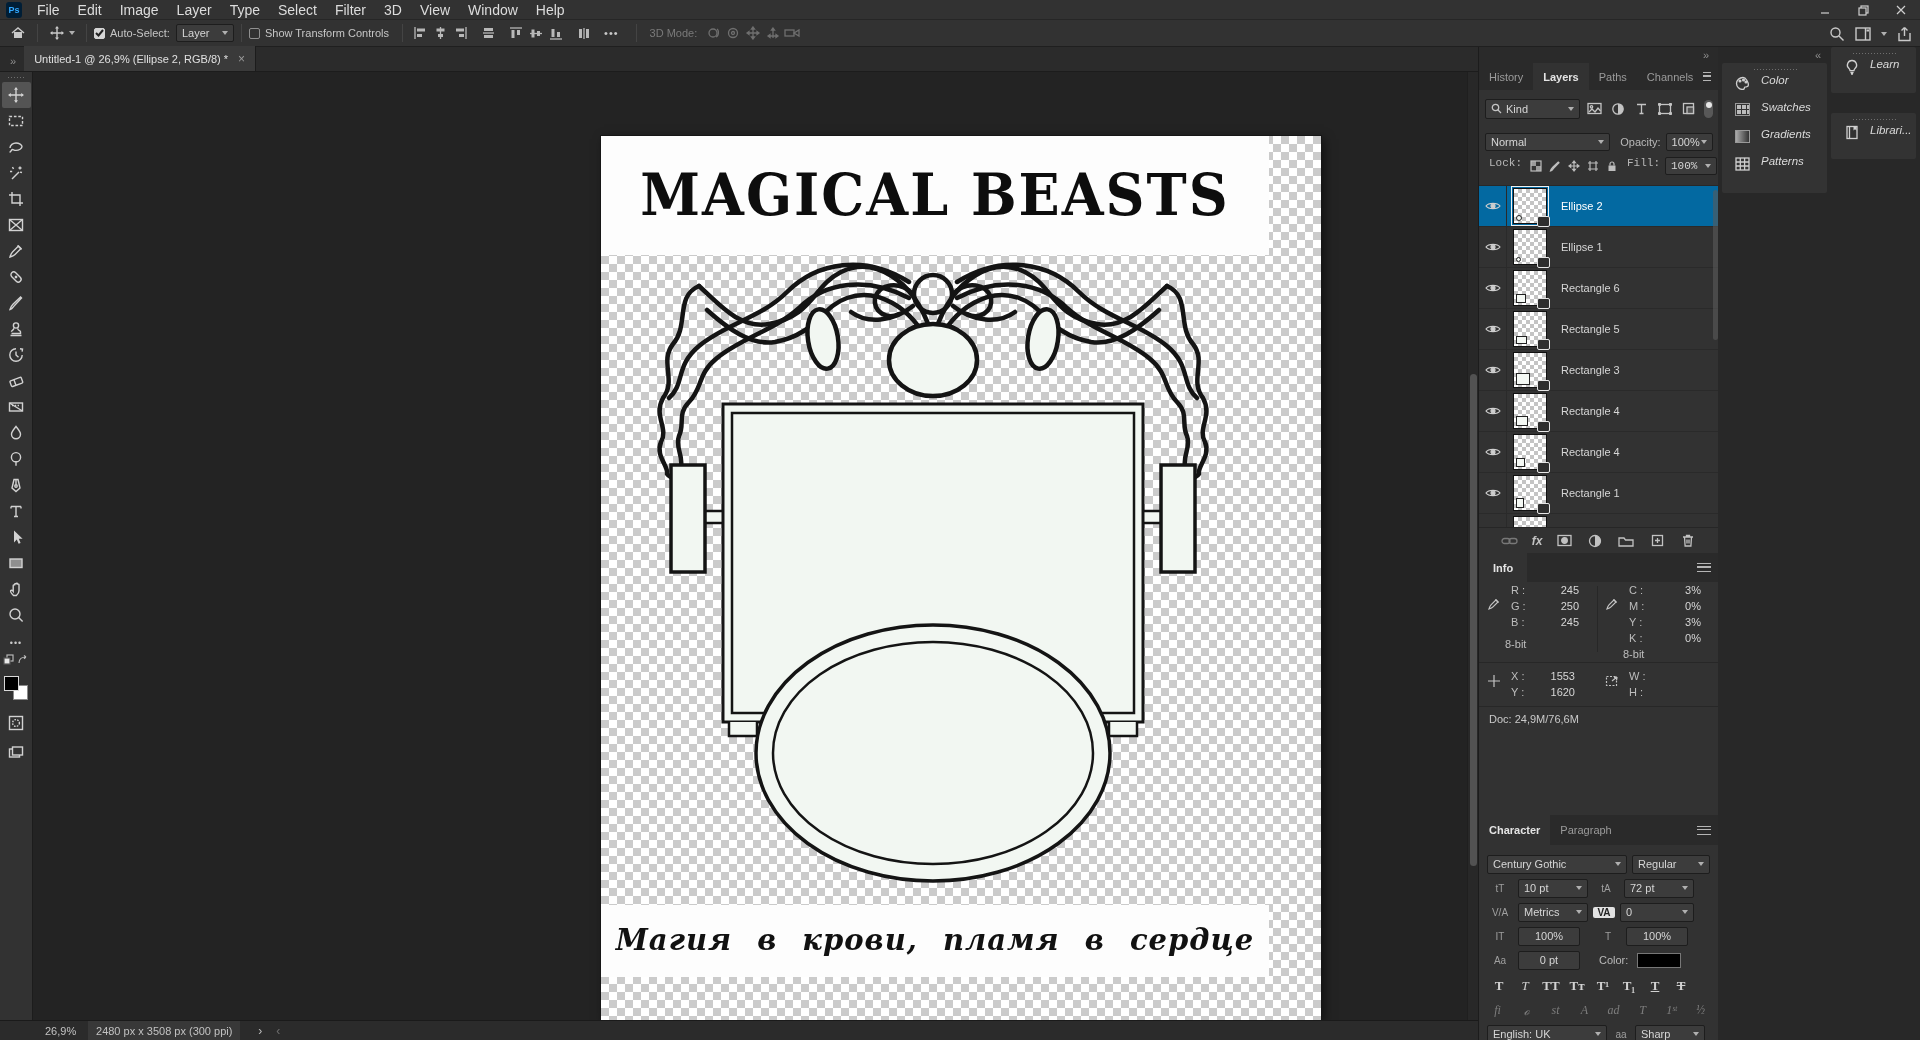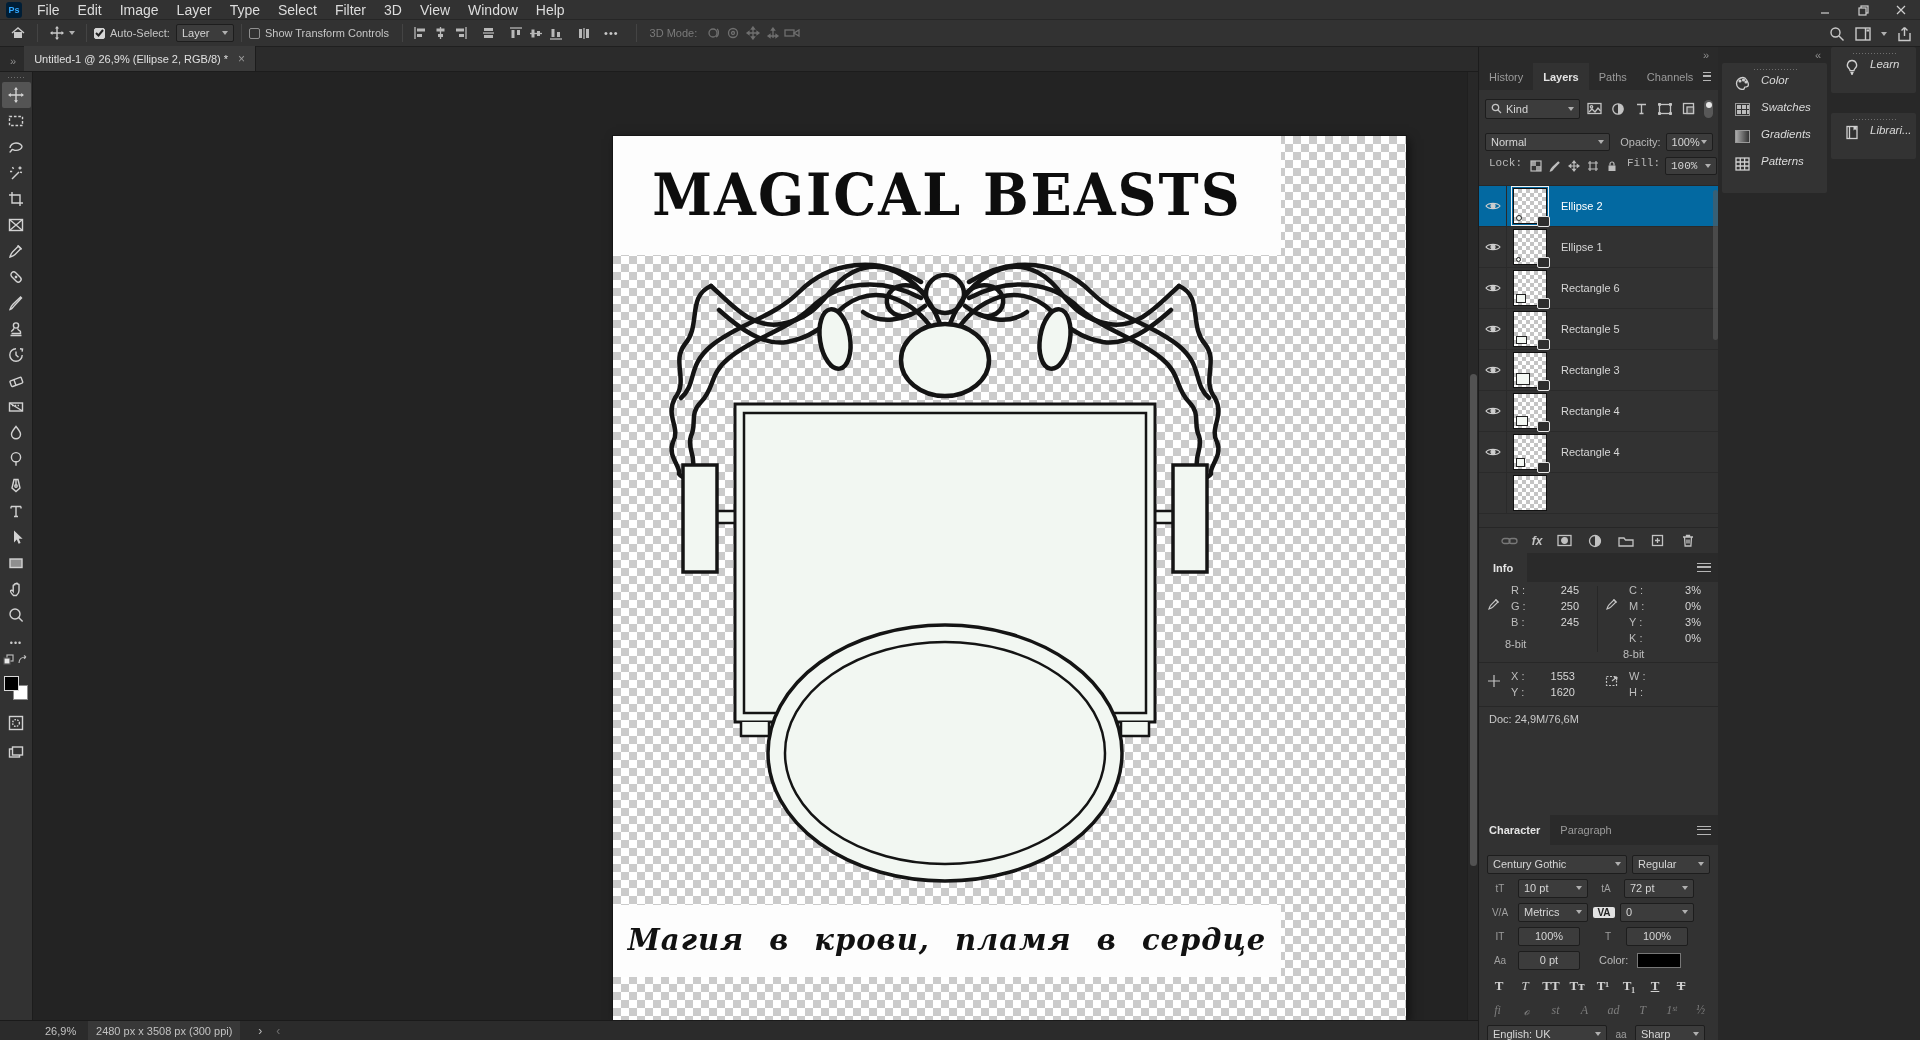--- a/index.html
+++ b/index.html
@@ -58,21 +58,21 @@
   .fgbg{position:relative;width:24px;height:24px;margin:8px auto 0 auto;}
   .fg{position:absolute;left:0;top:0;width:15px;height:15px;background:#000;border:1.5px solid #d8d8d8;}
   .bg{position:absolute;right:0;bottom:0;width:15px;height:15px;background:#fff;border:1.5px solid #8a8a8a;}
   .swapmini{width:26px;height:14px;margin:6px auto 0 auto;display:flex;justify-content:space-between;}
   .swapmini svg{stroke:#b8b8b8;fill:none;stroke-width:1.2;}
 
   
   .canvas-area{position:absolute;left:33px;top:72px;width:1445px;height:948px;background:#232323;overflow:hidden;}
   .vscroll{position:absolute;right:0;top:0;width:11px;height:948px;background:#282828;border-left:1px solid #1f1f1f;}
   .vthumb{position:absolute;left:2px;width:7px;border-radius:4px;background:#525252;}
-  .doc{position:absolute;left:580px;top:64px;width:793px;height:884px;
+  .doc{position:absolute;left:568px;top:64px;width:720px;height:884px;
        background-color:#fff;
        background-image:linear-gradient(45deg,#cbcbcb 25%,transparent 25%,transparent 75%,#cbcbcb 75%),
                         linear-gradient(45deg,#cbcbcb 25%,transparent 25%,transparent 75%,#cbcbcb 75%);
        background-position:0 0,8px 8px;background-size:16px 16px;
        box-shadow:0 0 0 1px #161616, 3px 3px 10px rgba(0,0,0,.55);}
   .band{position:absolute;left:0;width:668px;background:#fdfdfd;}
   .band.top{top:0;height:119px;}
   .band.bottom{top:769px;height:72px;}
   .doc-title{width:100%;text-align:center;line-height:116px;font-family:"DejaVu Serif",serif;
              font-weight:bold;font-size:54px;letter-spacing:2px;color:#0d0d0d;transform:scaleY(1.08);}
@@ -762,20 +762,35 @@
               <circle cx="8" cy="6" r="2" fill="#cfcfcf"></circle>
             </svg>
           </div>
         <div class="thumbwrap">
             <div class="thumb">
               <div class="shard" style="width:9px;height:9px"></div>
               <div class="badge"></div>
             </div>
           </div>
         <span class="lname">Rectangle 4</span>
+      </div>
+      <div class="lrow">
+        <div class="eyecell">
+            <svg width="16" height="12">
+              <path d="M1 6c2.5-3.6 11.5-3.6 14 0-2.5 3.6-11.5 3.6-14 0z"></path>
+              <circle cx="8" cy="6" r="2" fill="#cfcfcf"></circle>
+            </svg>
+          </div>
+        <div class="thumbwrap">
+            <div class="thumb">
+              <div class="shard" style="width:8px;height:10px"></div>
+              <div class="badge"></div>
+            </div>
+          </div>
+        <span class="lname">Rectangle 1</span>
       </div>
       <div class="lrow">
         <div class="eyecell"></div>
         <div class="thumbwrap">
             <div class="thumb"></div>
           </div>
       </div>
       <div class="listscroll"></div>
     </div>
 

